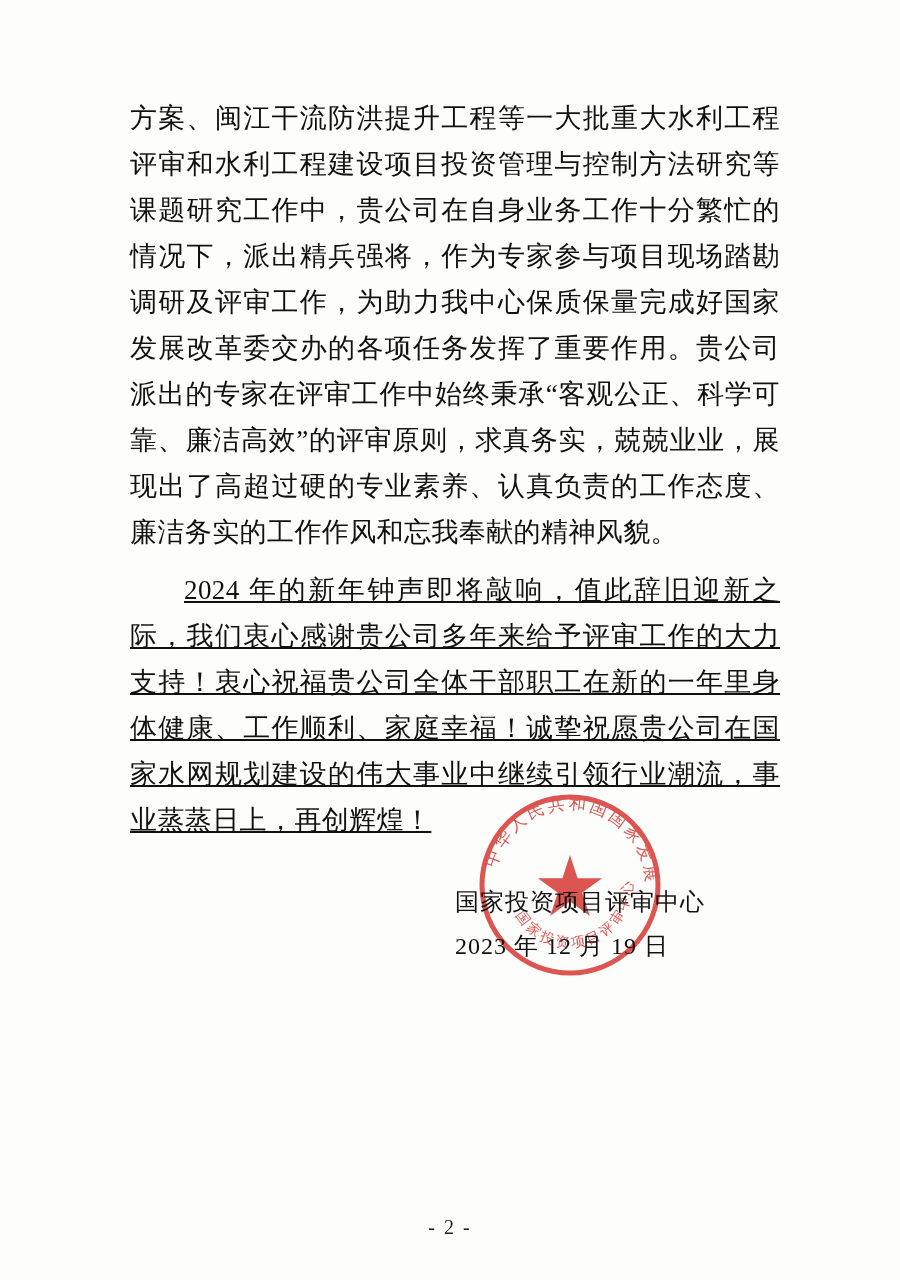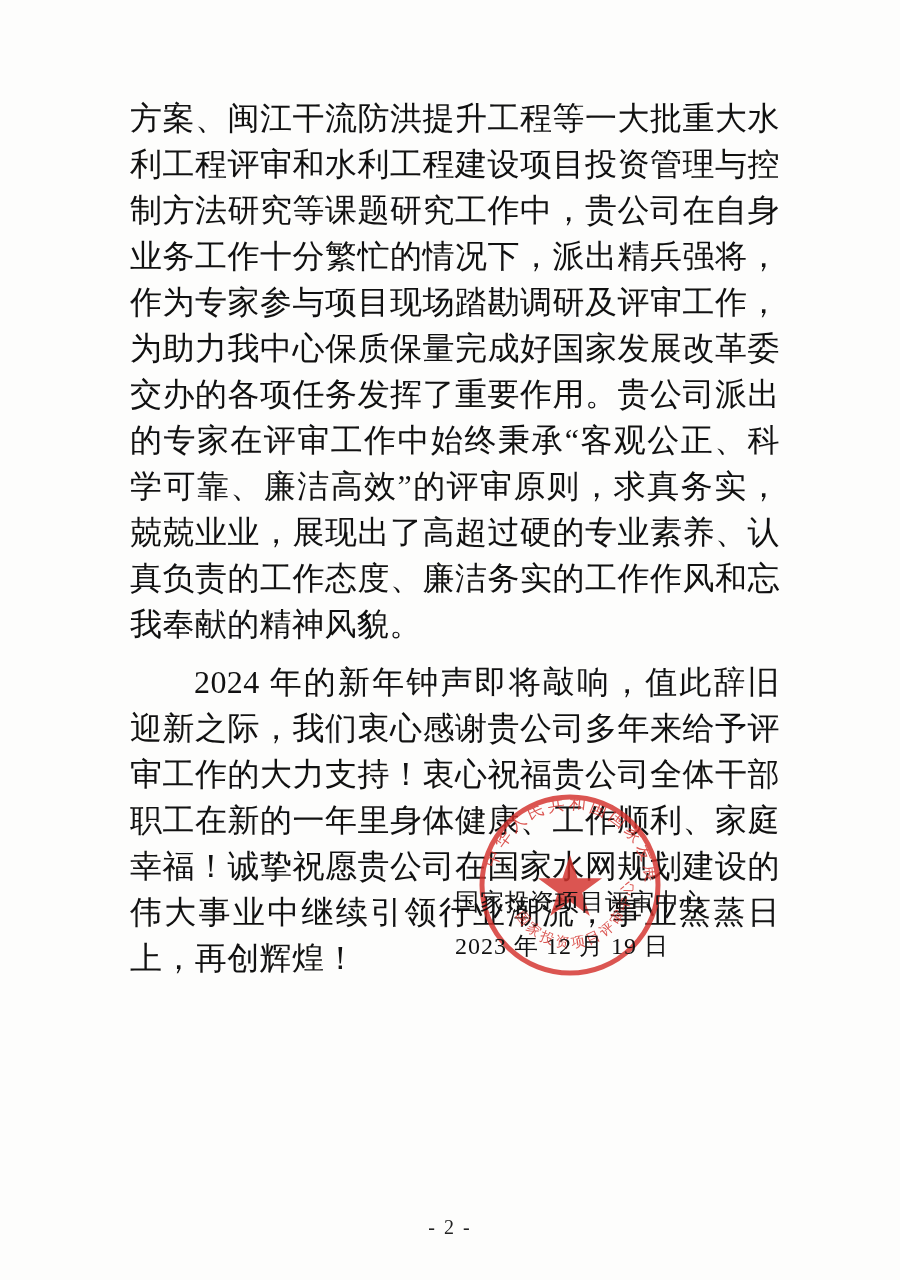--- a/index.html
+++ b/index.html
@@ -23,31 +23,32 @@
   }
 
   .content {
     position: absolute;
     left: 130px;
     top: 95px;
     width: 650px;
   }
 
   .para {
-    font-size: 32px;
+    font-size: 27px;
     line-height: 46px;
     letter-spacing: 0.4px;
     text-align: justify;
     text-justify: inter-ideograph;
     margin: 0 0 0 0;
     color: #111111;
   }
 
   .para + .para {
     margin-top: 12px;
+    text-decoration: underline;
   }
 
   .indent {
     text-indent: 2em;
   }
 
   .signature {
     position: absolute;
     left: 455px;
     top: 880px;

